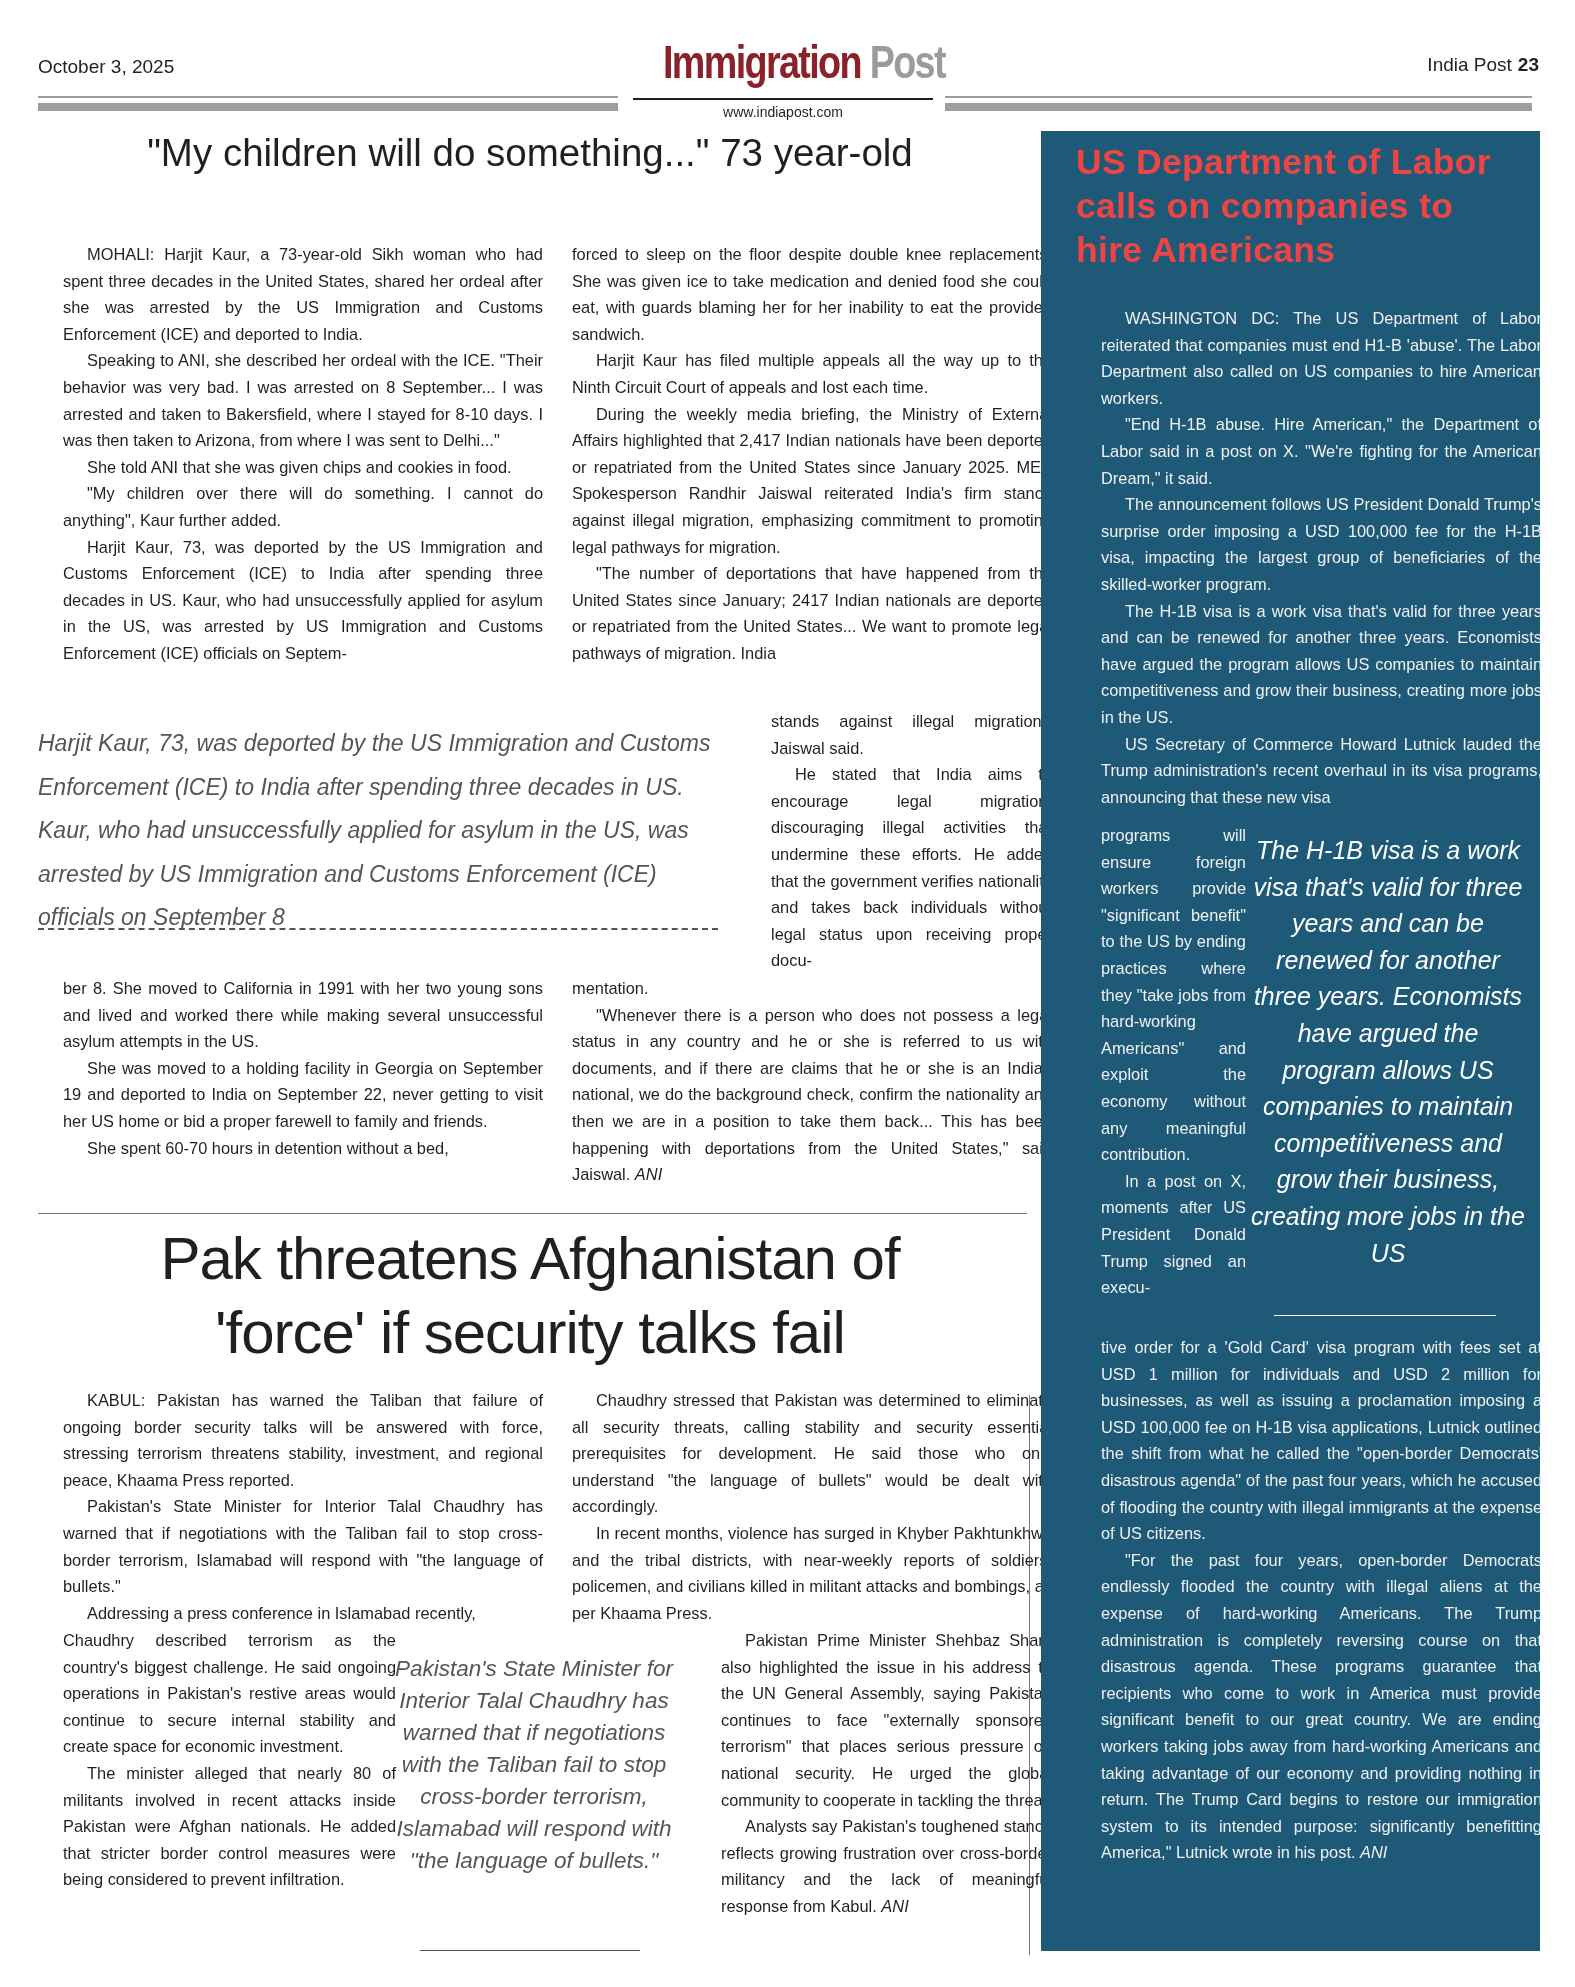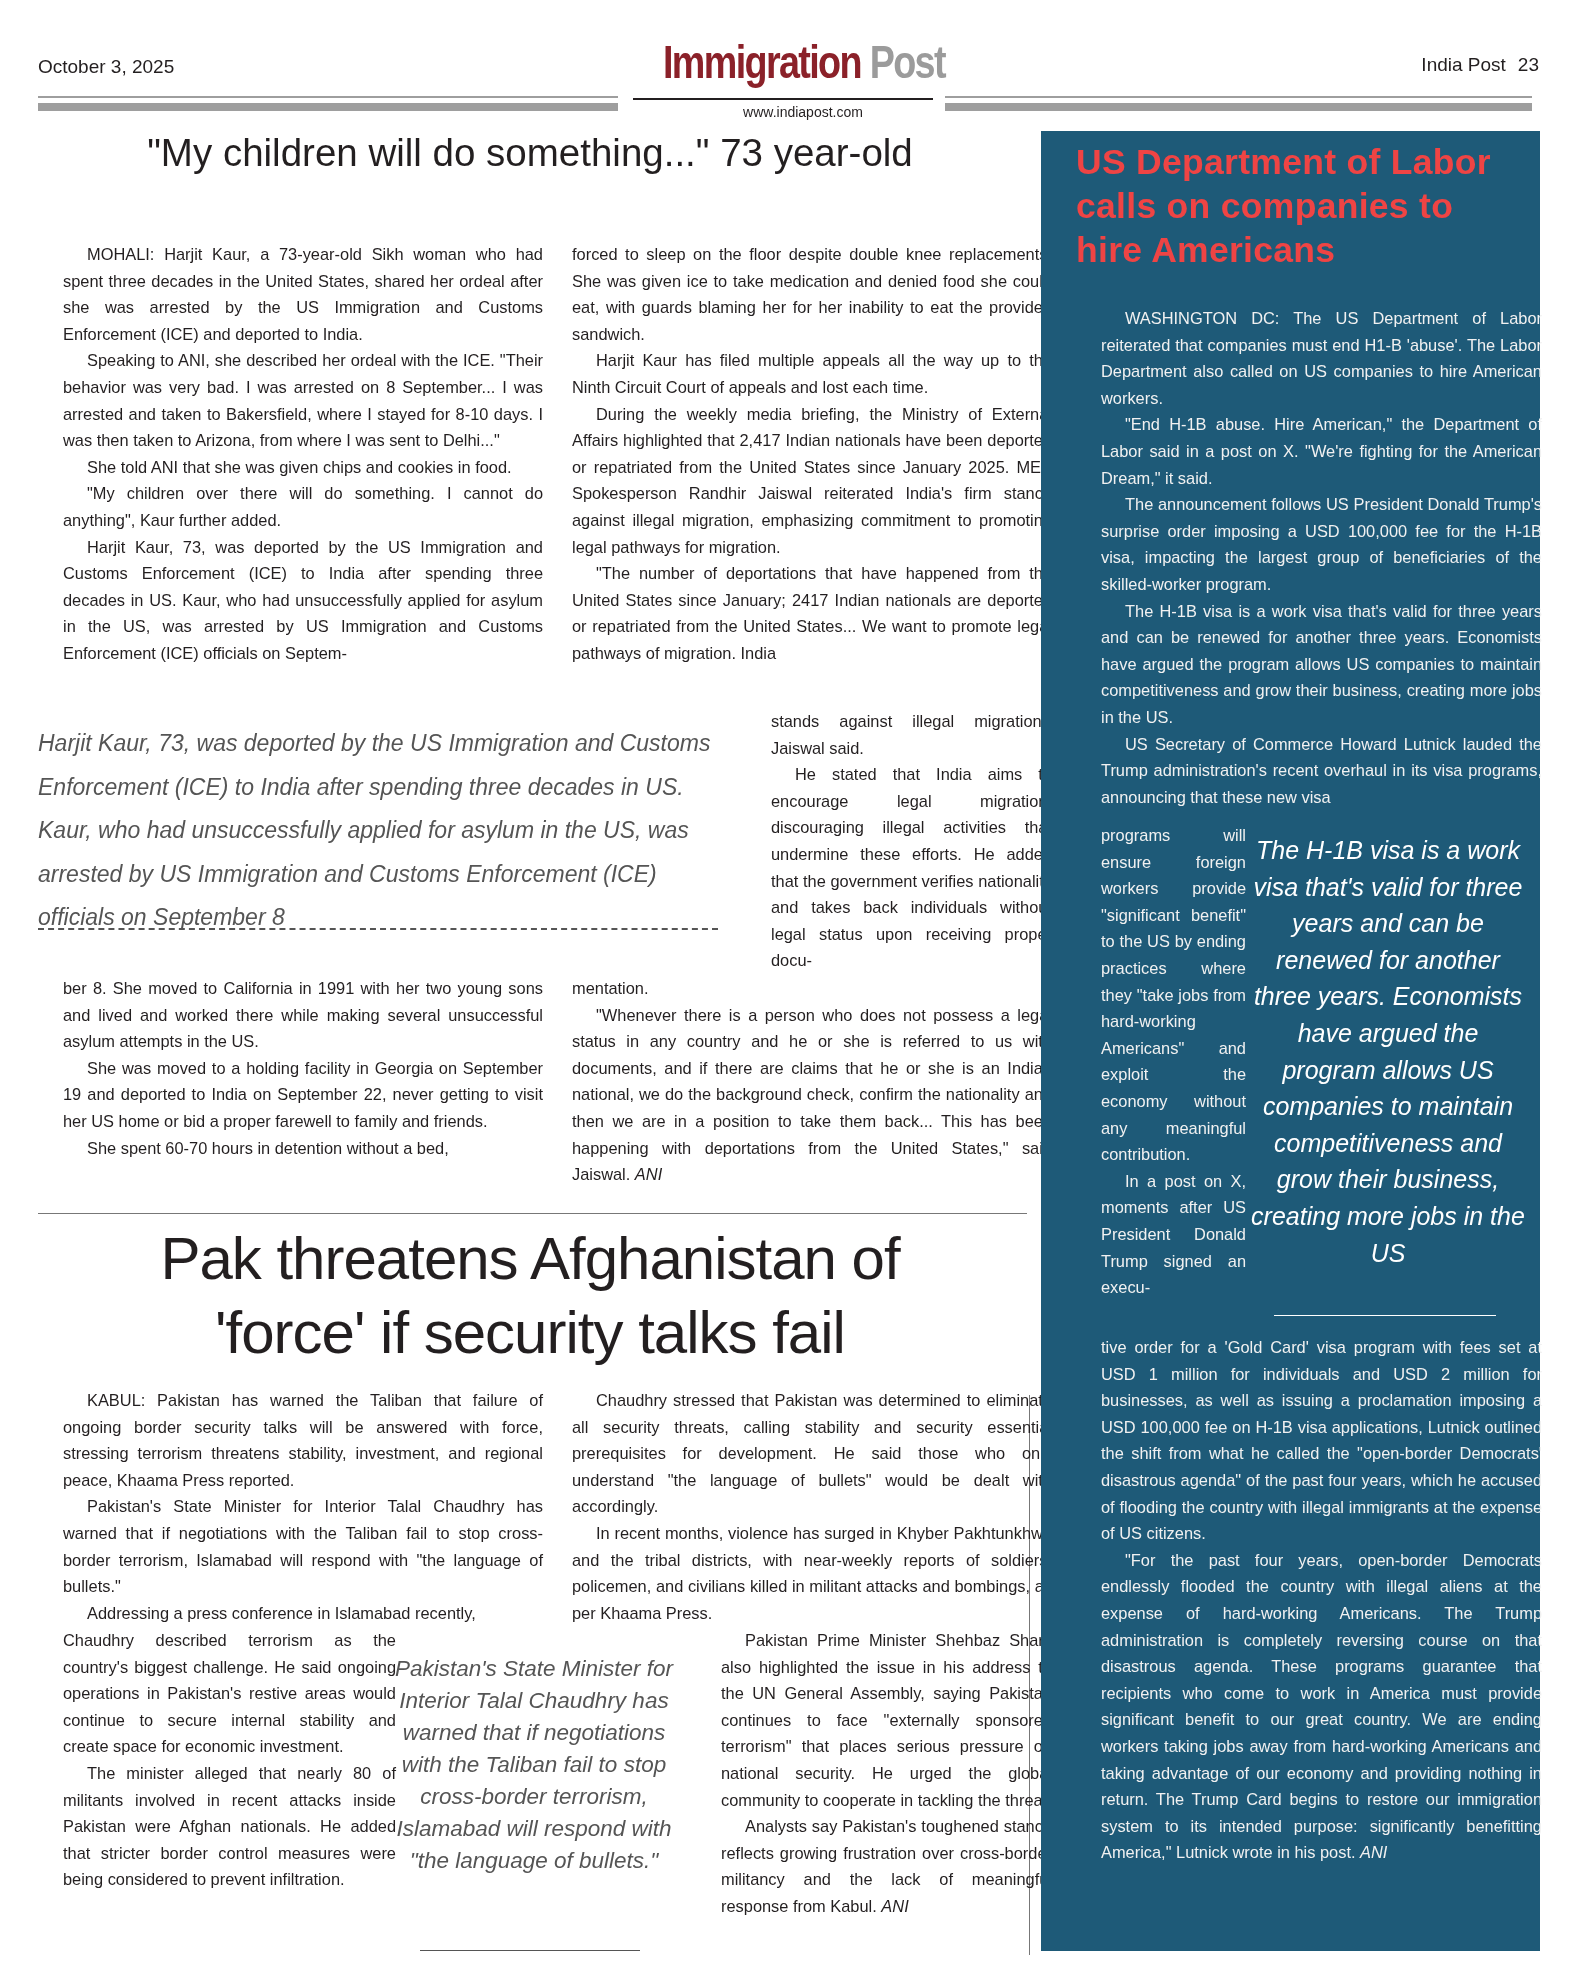--- a/index.html
+++ b/index.html
@@ -2,28 +2,28 @@
 <html><head>
 <meta charset="utf-8">
 <style>
   html, body { margin: 0; padding: 0; background: #ffffff; }
   body { width: 1575px; height: 1987px; position: relative; overflow: hidden; font-family: "Liberation Sans", sans-serif; color: #231f20; }
   .abs { position: absolute; }
 
   
   .mast-date { left: 38px; top: 56px; font-size: 19px; color: #231f20; }
   .mast-page { right: 36px; top: 54px; font-size: 19px; color: #231f20; }
-  .mast-page b { font-weight: normal; margin-left: 12px; }
+  .mast-page b { font-weight: bold; margin-left: 6px; }
   .mast-logo { left: 636px; top: 36px; width: 300px; text-align: center; font-family: "Liberation Sans", sans-serif; font-weight: bold; font-size: 46px; letter-spacing: -2px; transform: scaleX(0.82); transform-origin: center; line-height: 52px; white-space: nowrap; }
   .mast-logo .l1 { color: #8b2129; }
   .mast-logo .l2 { color: #9b9b9b; }
   .mast-rule-thin { height: 2px; background: #9e9e9e; }
   .mast-rule-thick { height: 8px; background: #9e9e9e; }
   .mast-url-rule { left: 633px; top: 98px; width: 300px; height: 2px; background: #231f20; }
-  .mast-url { left: 653px; top: 104px; width: 300px; text-align: center; font-size: 14px; color: #231f20; }
+  .mast-url { left: 633px; top: 104px; width: 300px; text-align: center; font-size: 14px; color: #231f20; }
 
   
   .col { font-size: 16.4px; line-height: 26.6px; text-align: justify; color: #231f20; margin-left: 25px; }
   .col p { margin: 0; text-indent: 24px; }
   .col p.noind { text-indent: 0; }
   .col i { font-style: italic; }
 
   .headline1 { left: 40px; top: 130px; width: 980px; text-align: center; font-size: 38.5px; line-height: 46px; color: #231f20; font-weight: normal; }
   .headline2 { left: 40px; top: 1222px; width: 980px; text-align: center; font-size: 60px; line-height: 74px; color: #231f20; font-weight: normal; letter-spacing: -1px; }
 

